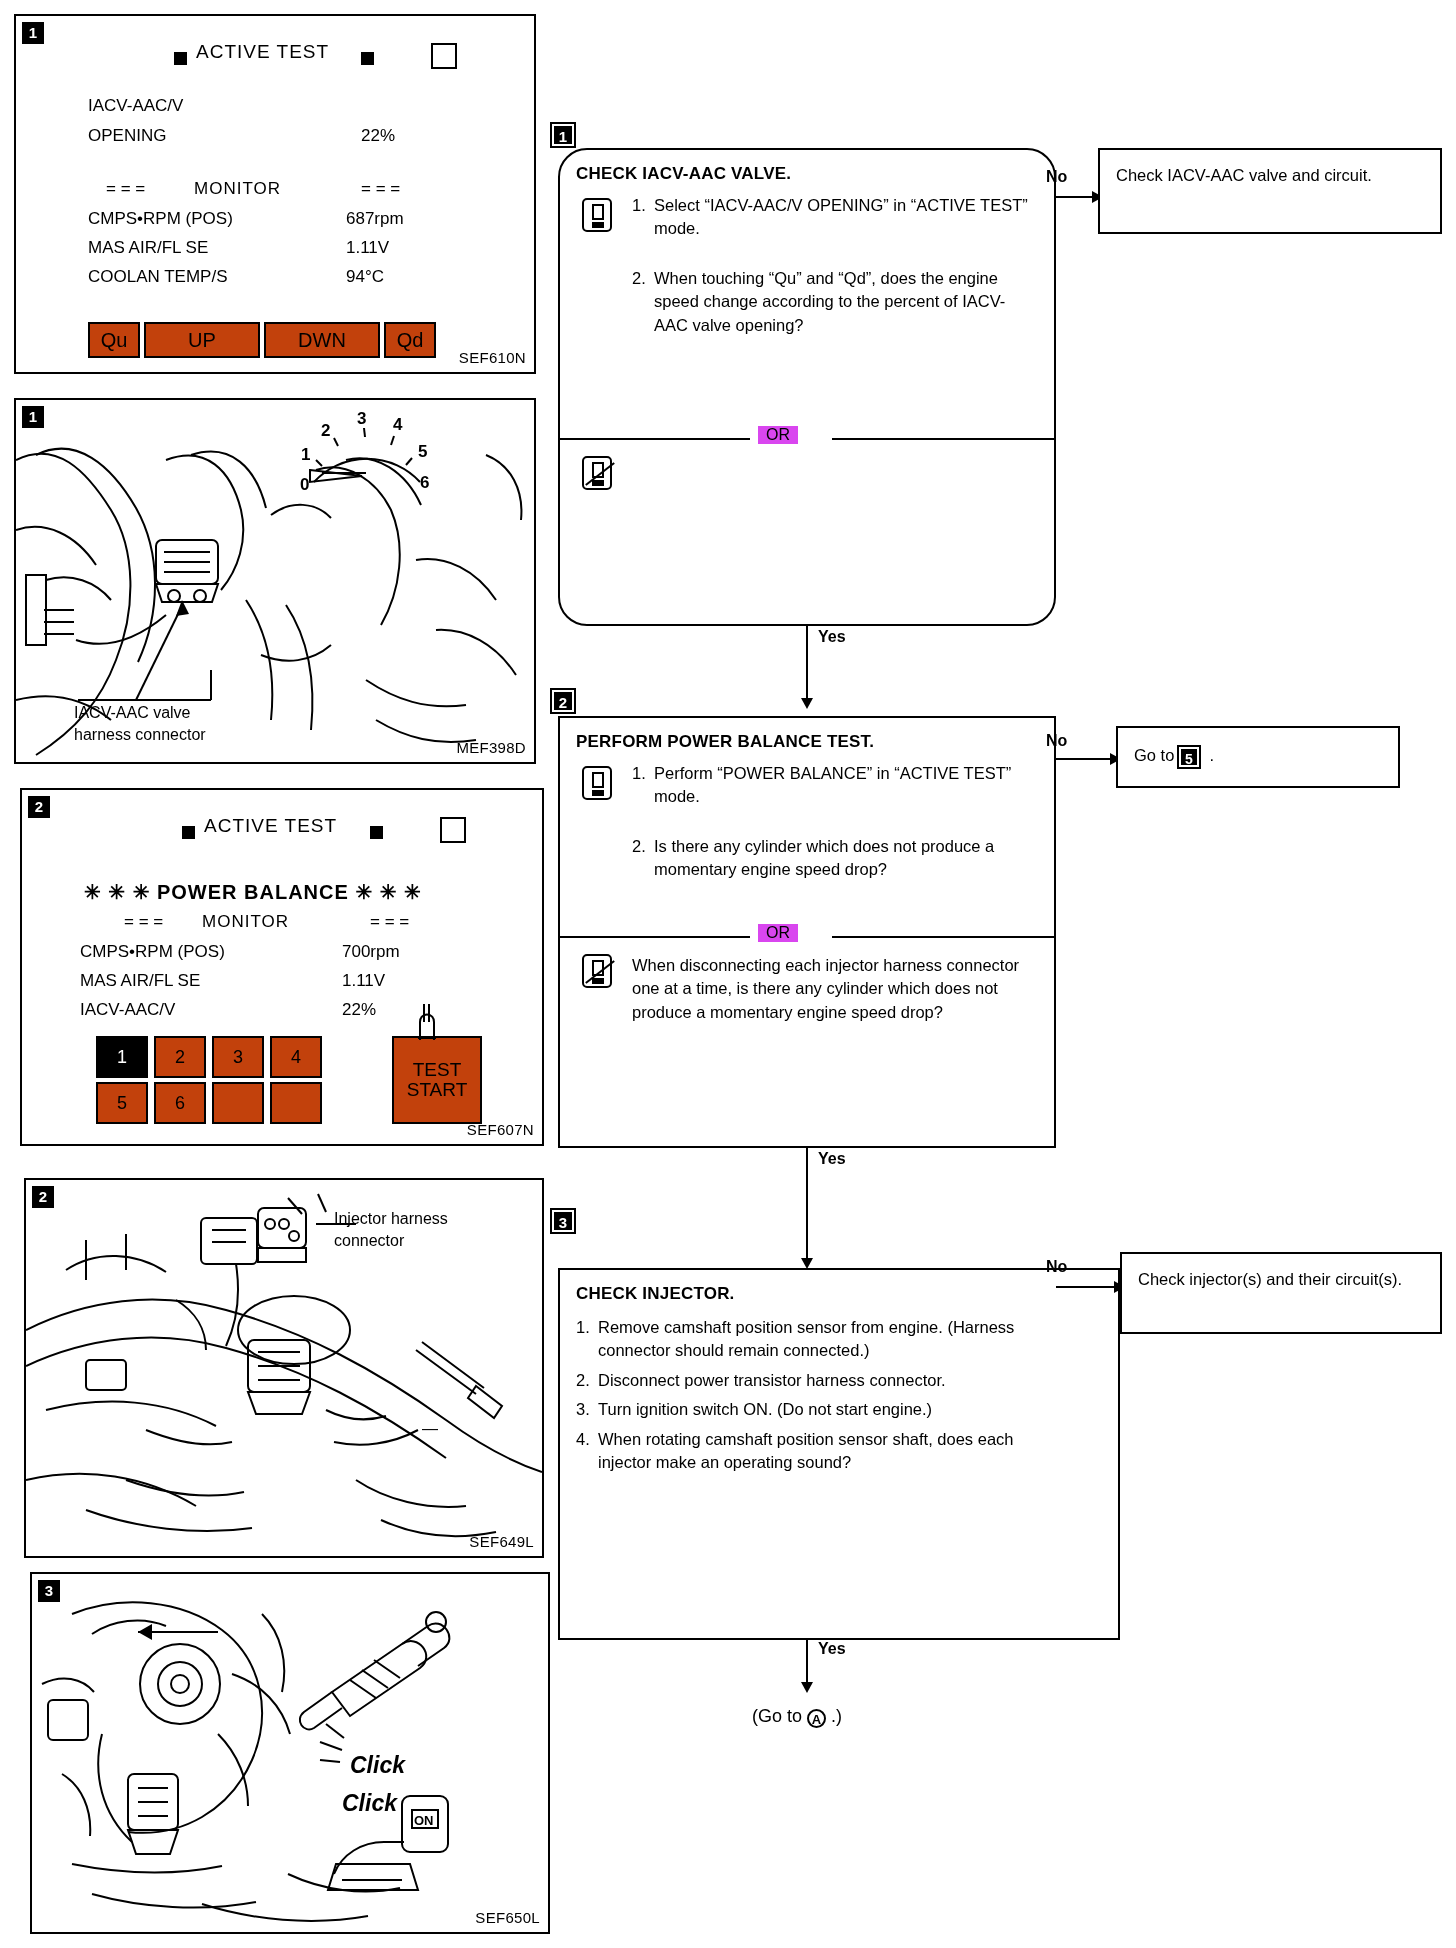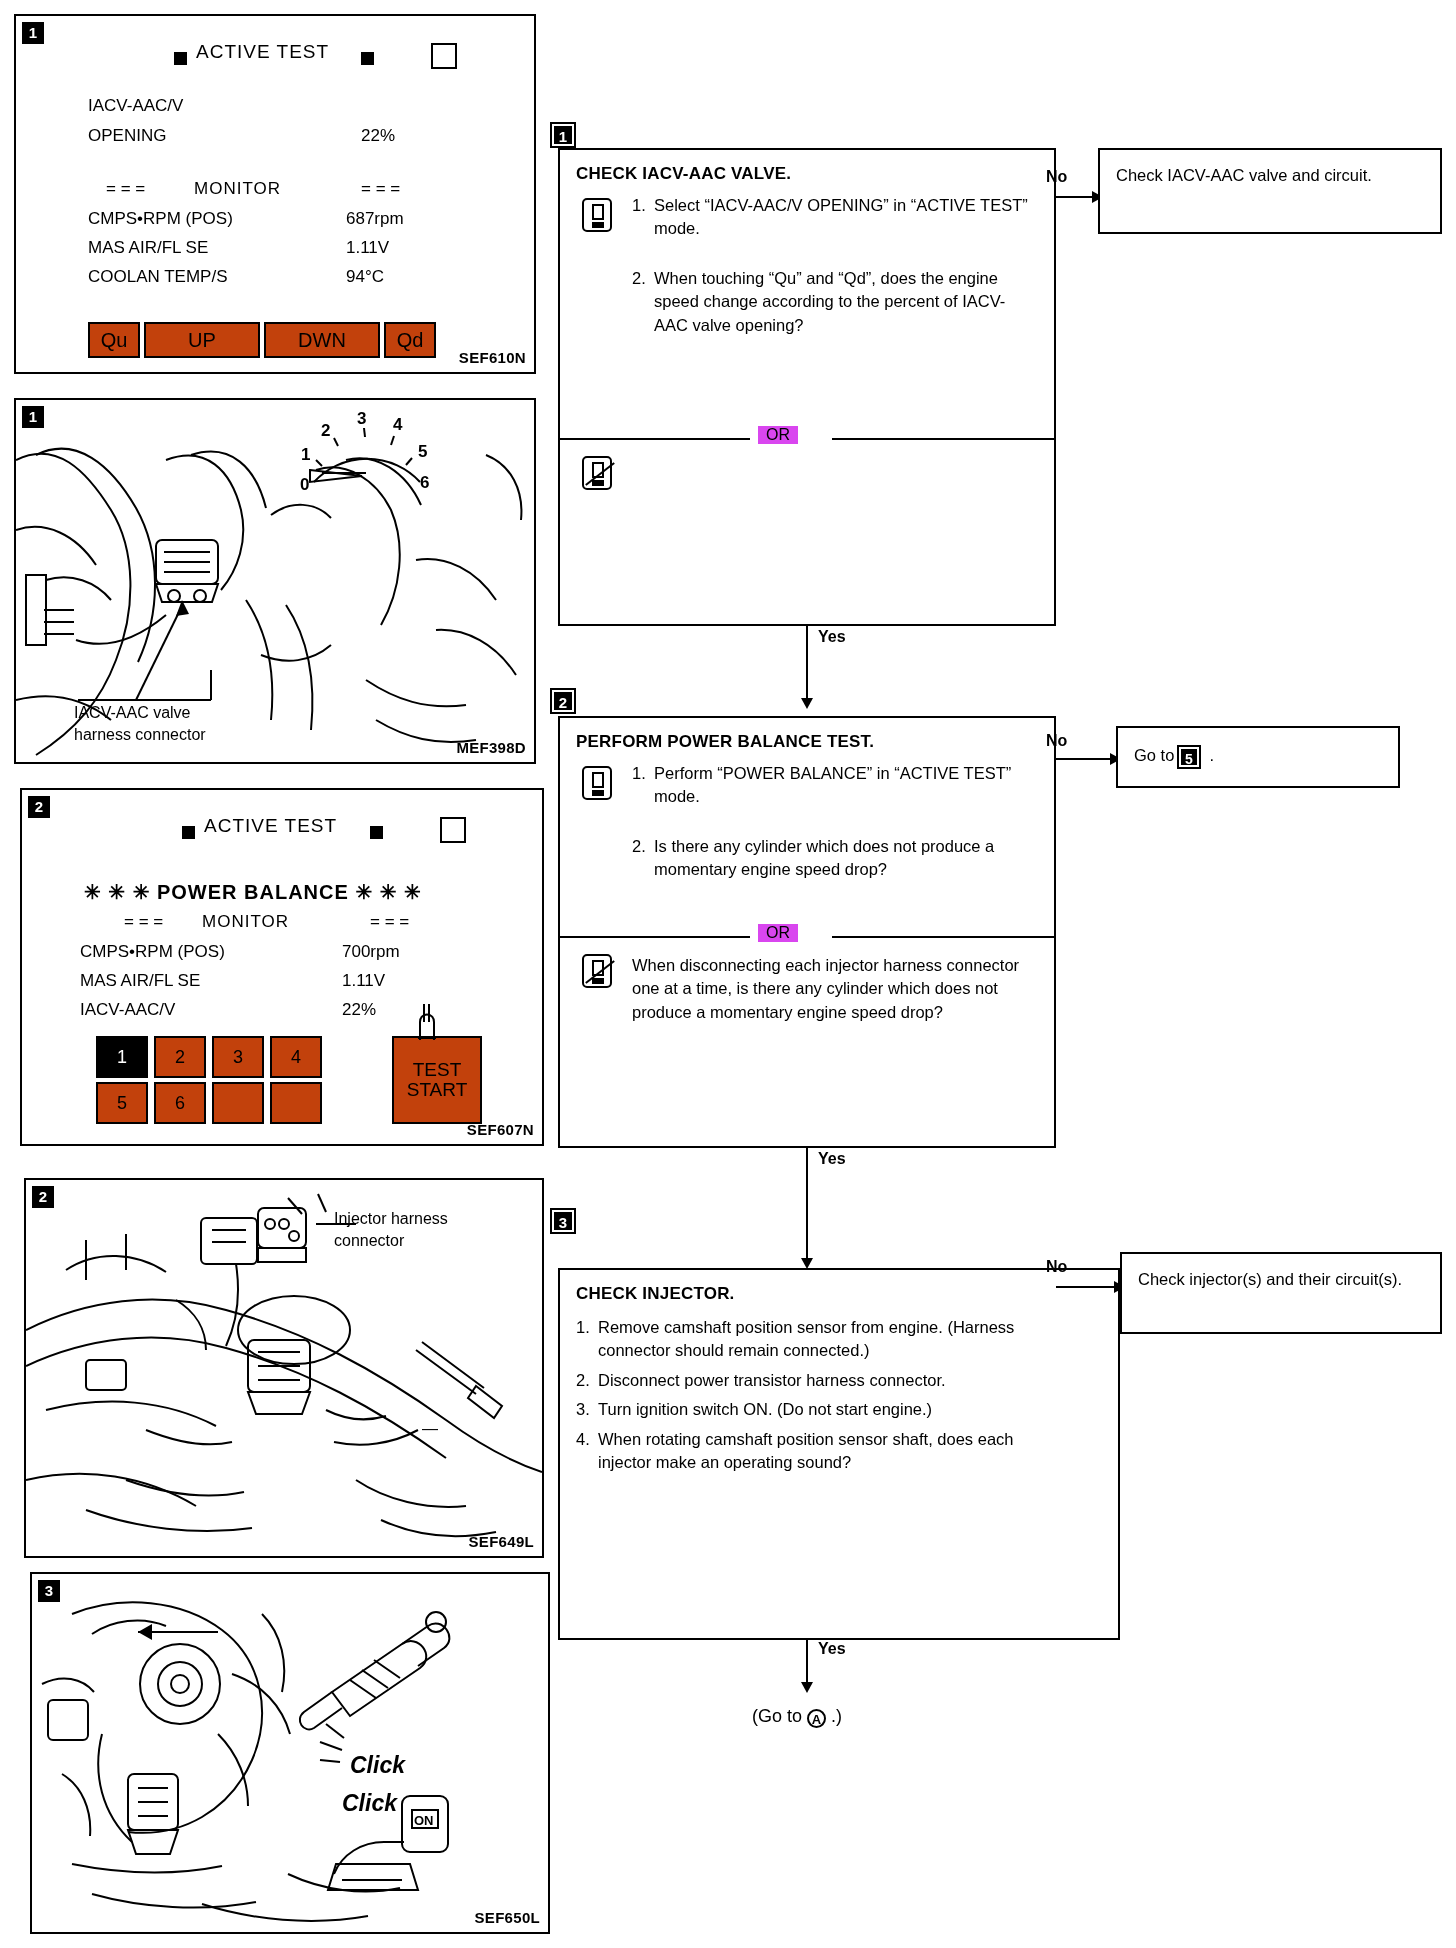--- a/index.html
+++ b/index.html
@@ -32,21 +32,21 @@
     text-align: center;
     box-sizing: border-box;
   }
   .stepnum.inset {
     border: 2px solid #fff;
     outline: 2px solid #000;
   }
   .caption {
     position: absolute;
     font-size: 15px;
-    font-weight: bold;
+    font-weight: normal;
     letter-spacing: .3px;
   }
   .lbl { position: absolute; font-size: 17px; }
   .bold { font-weight: bold; }
 
   
   .screen {
     position: absolute;
     border: 2px solid #000;
     box-sizing: border-box;
@@ -439,21 +439,21 @@
       </g>
       <text x="382" y="251" font-size="13" font-weight="bold" font-family="Liberation Sans, sans-serif">ON</text>
     </svg>
     <div class="lbl bold" style="left:318px; top:178px; font-size:23px; font-style:italic;">Click</div>
     <div class="lbl bold" style="left:310px; top:216px; font-size:23px; font-style:italic;">Click</div>
     <div class="caption" style="right:8px; bottom:6px;">SEF650L</div>
   </div>
 
   <div class="stepnum inset" style="left:552px; top:124px;">1</div>
 
-  <div class="flowbox" style="left:558px; top:148px; width:498px; height:478px;">
+  <div class="flowbox" style="left:558px; top:148px; width:498px; height:478px;border-radius:29px;">
     <div class="flow-title" style="position:absolute; left:16px; top:14px;">CHECK IACV-AAC VALVE.</div>
 
     <div class="tool-icon" style="left:22px; top:48px;">
       <div class="inner"></div>
         <div class="inner2"></div>
     </div>
 
     <div class="flow-text" style="position:absolute; left:72px; top:44px; width:400px;">
       <div class="ol-item">
         <span class="ol-num">1.</span>

